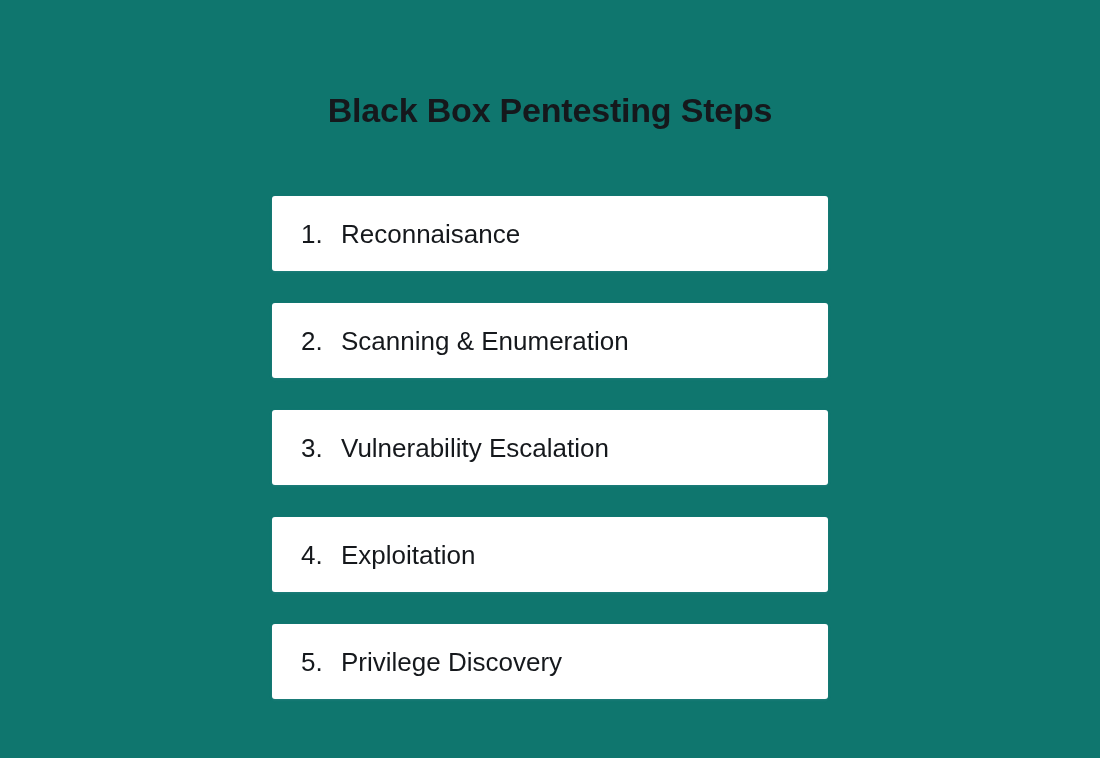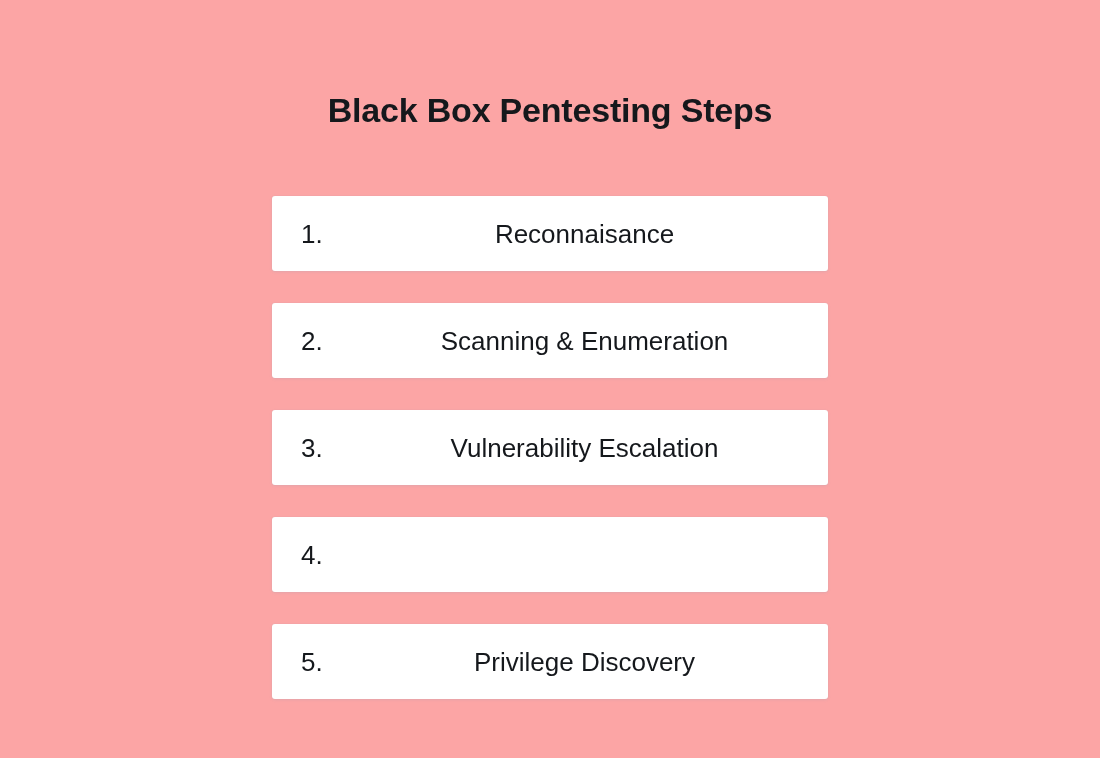--- a/index.html
+++ b/index.html
@@ -14,21 +14,21 @@
     overflow: hidden;
     font-family: "Liberation Sans", sans-serif;
     background: #d7eff7;
     -webkit-font-smoothing: antialiased;
   }
 
   .infographic {
     position: relative;
     width: 1100px;
     height: 758px;
-    background: #fca5a5;
+    background: #0f766e;
     box-sizing: border-box;
   }
 
   .page-title {
     position: absolute;
     left: 0;
     right: 0;
     top: 88px;
     margin: 0;
     text-align: center;
@@ -77,21 +77,20 @@
     font-weight: normal;
   }
 
   .step-label {
     flex: 1 1 auto;
     font-size: 26px;
     line-height: 30px;
     color: #15181c;
     font-weight: normal;
     white-space: nowrap;
-    text-align: center;
   }
 </style>
 </head>
 <body>
 
 <div class="infographic">
 
   <h1 class="page-title">Black Box Pentesting Steps</h1>
 
   <ol class="steps-list">
@@ -106,20 +105,21 @@
       <span class="step-label">Scanning &amp; Enumeration</span>
     </li>
 
     <li class="step-card">
       <span class="step-number">3.</span>
       <span class="step-label">Vulnerability Escalation</span>
     </li>
 
     <li class="step-card">
       <span class="step-number">4.</span>
+      <span class="step-label">Exploitation</span>
     </li>
 
     <li class="step-card">
       <span class="step-number">5.</span>
       <span class="step-label">Privilege Discovery</span>
     </li>
 
   </ol>
 
 </div>

